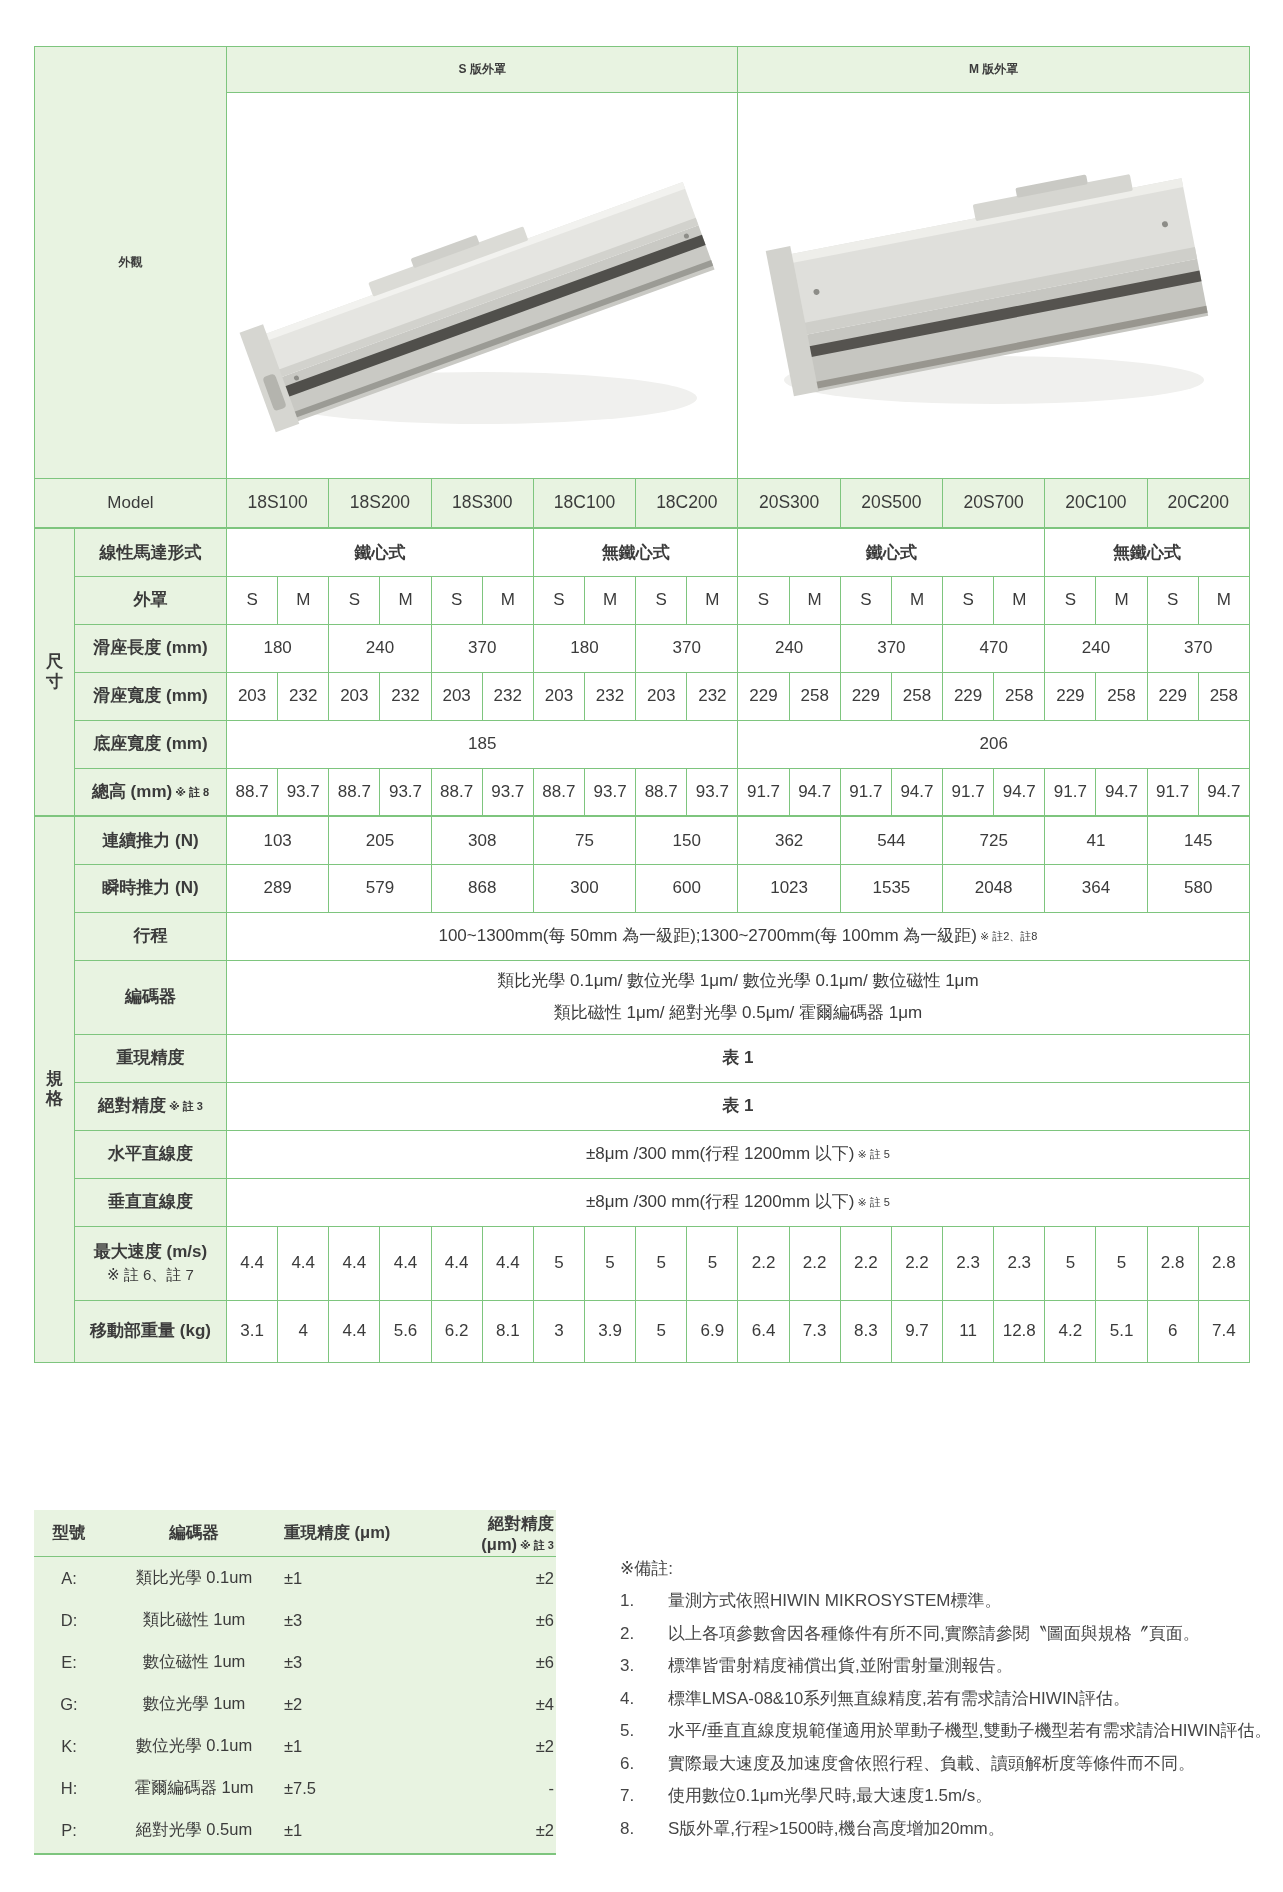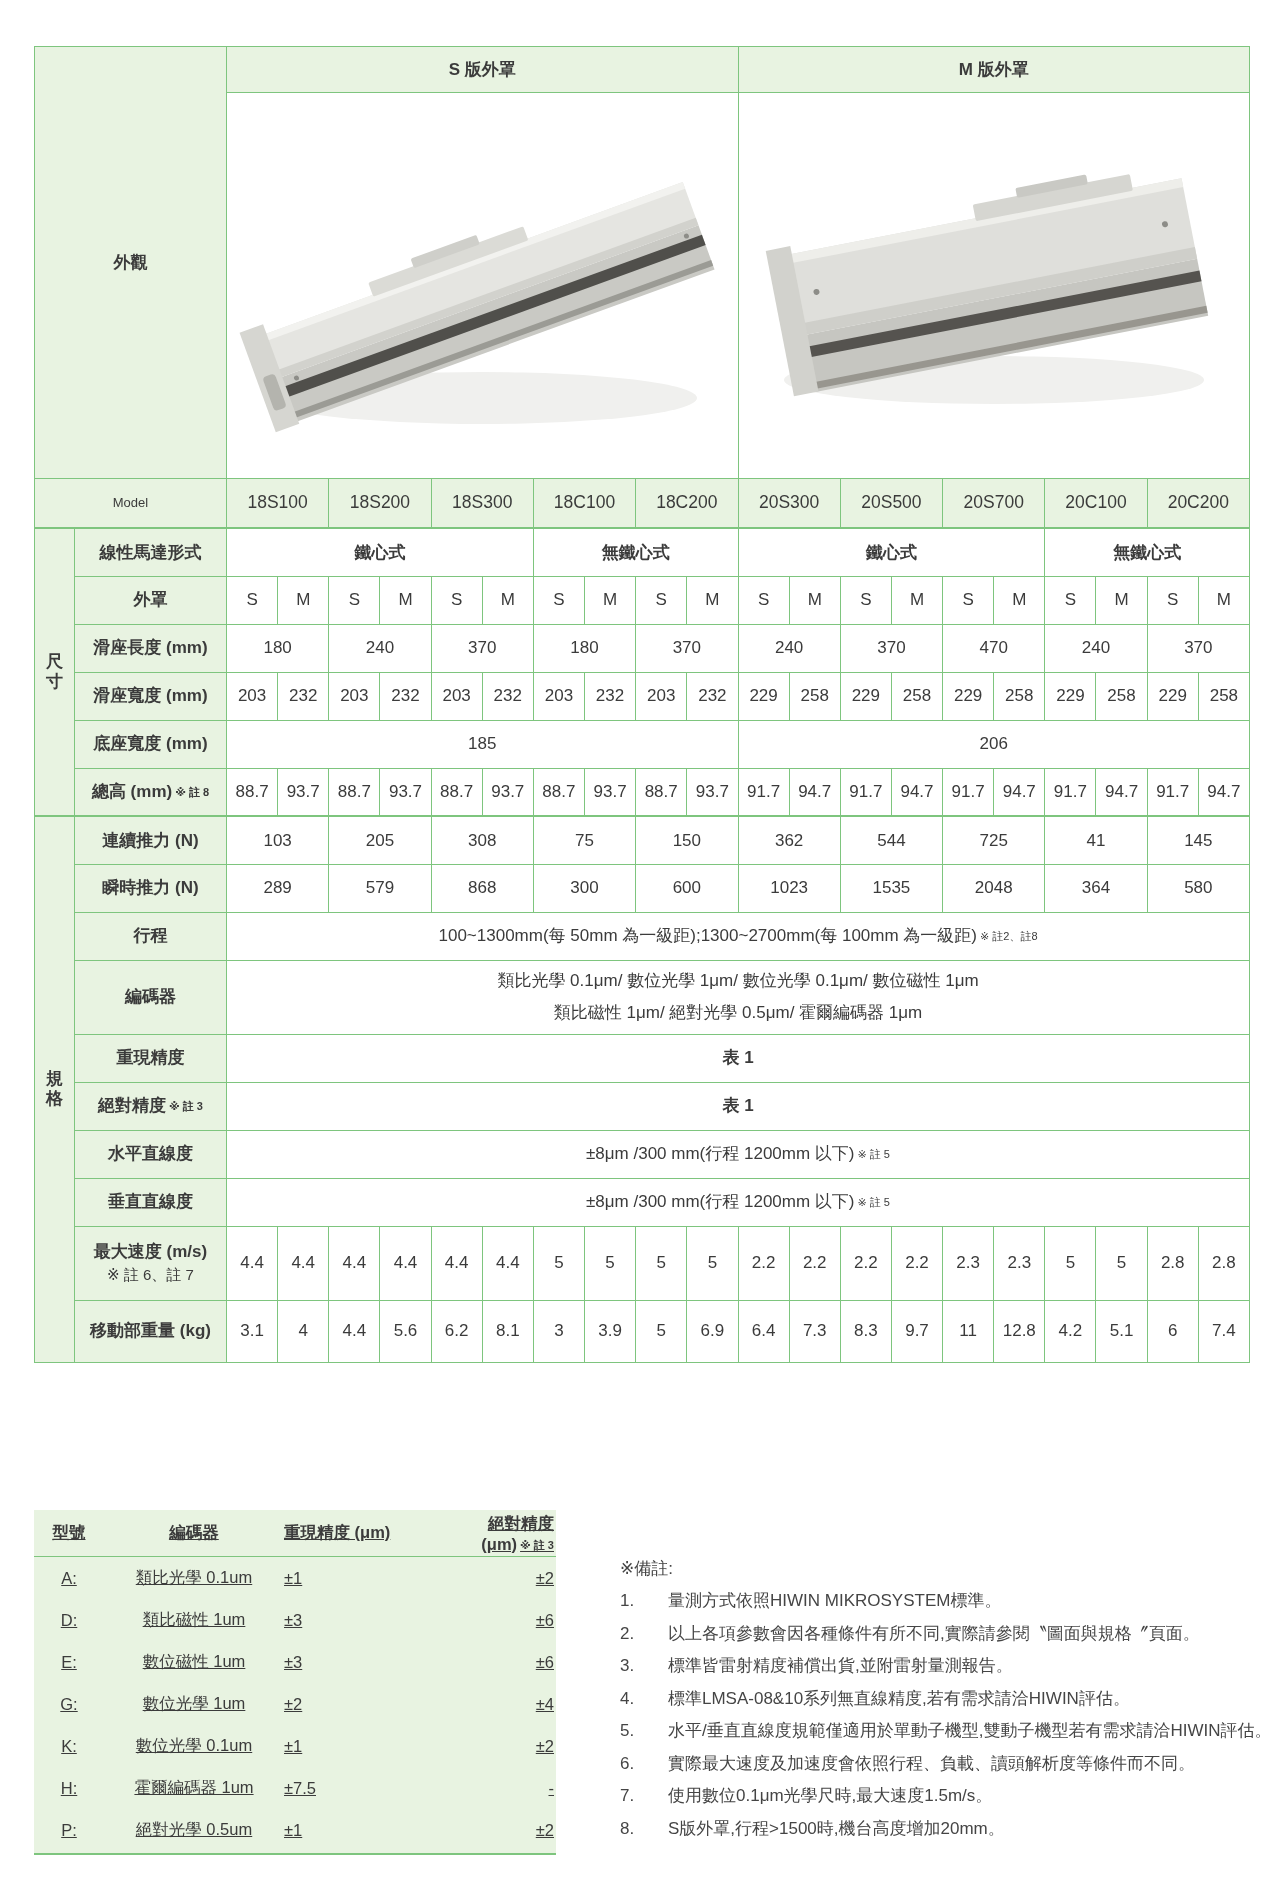--- a/index.html
+++ b/index.html
@@ -12,39 +12,39 @@
   .page{position:relative;width:1283px;height:1892px;background:#ffffff;
         font-family:"Liberation Sans","DejaVu Sans",sans-serif;color:var(--txt);overflow:hidden;}
 
   
   table.spec{border-collapse:collapse;table-layout:fixed;position:absolute;left:34px;top:46px;width:1215px;}
   table.spec td{border:1px solid var(--line);text-align:center;vertical-align:middle;
                 font-size:17px;padding:0;line-height:1.25;}
   td.g{background:var(--bg);}
   td.lbl{font-weight:bold;font-size:17px;}
   td.appearance{font-size:19px;font-weight:bold;}
-  tr.r-cover td{height:45px;font-size:17px;font-weight:bold;}
+  tr.r-cover td{height:45px;font-size:12px;font-weight:bold;}
   tr.r-photo td{height:385px;background:#fff;}
   tr.r-model td{height:48px;font-weight:normal;}
-  tr.r-model td.lbl2{background:var(--bg);font-weight:normal;font-size:13px;}
+  tr.r-model td.lbl2{background:var(--bg);font-weight:normal;font-size:17px;}
   tr.r-model td.model{background:var(--bg);font-size:17.5px;}
   tr.spec-row{height:48px;}
   tr.group-start td{border-top:2.5px solid var(--line);}
   td.grp{font-weight:bold;font-size:18px;}
   td.grp div{line-height:1.2;}
   td.val{background:#fff;font-weight:normal;}
   td.val.bold{font-weight:bold;text-align:center;}
   .small-note{font-size:11px;color:var(--txt);margin-left:3px;position:relative;top:-1px;white-space:nowrap;}
   .small-note-block{display:block;font-size:15px;font-weight:normal;margin-top:4px;text-align:center;}
   .enc-line{line-height:32px;}
   .photo-wrap{display:flex;align-items:center;justify-content:center;height:100%;}
 
   
   .enc-table{position:absolute;left:34px;top:1510px;width:522px;background:var(--bg);
-             border-bottom:2px solid var(--line);padding-bottom:2px;text-decoration:underline;}
+             border-bottom:2px solid var(--line);padding-bottom:2px;}
   .enc-header{display:flex;align-items:center;height:46px;border-bottom:1px solid var(--line);
               font-weight:bold;font-size:16.5px;}
   .enc-row{display:flex;align-items:center;height:42px;font-size:16.5px;}
   .c-code{width:70px;text-align:center;flex:none;}
   .c-type{width:180px;text-align:center;flex:none;}
   .c-rep{width:130px;text-align:left;flex:none;}
   .c-abs{width:140px;text-align:right;flex:none;}
 
   
   .notes{position:absolute;left:620px;top:1552px;width:660px;font-size:17px;color:#454545;}

